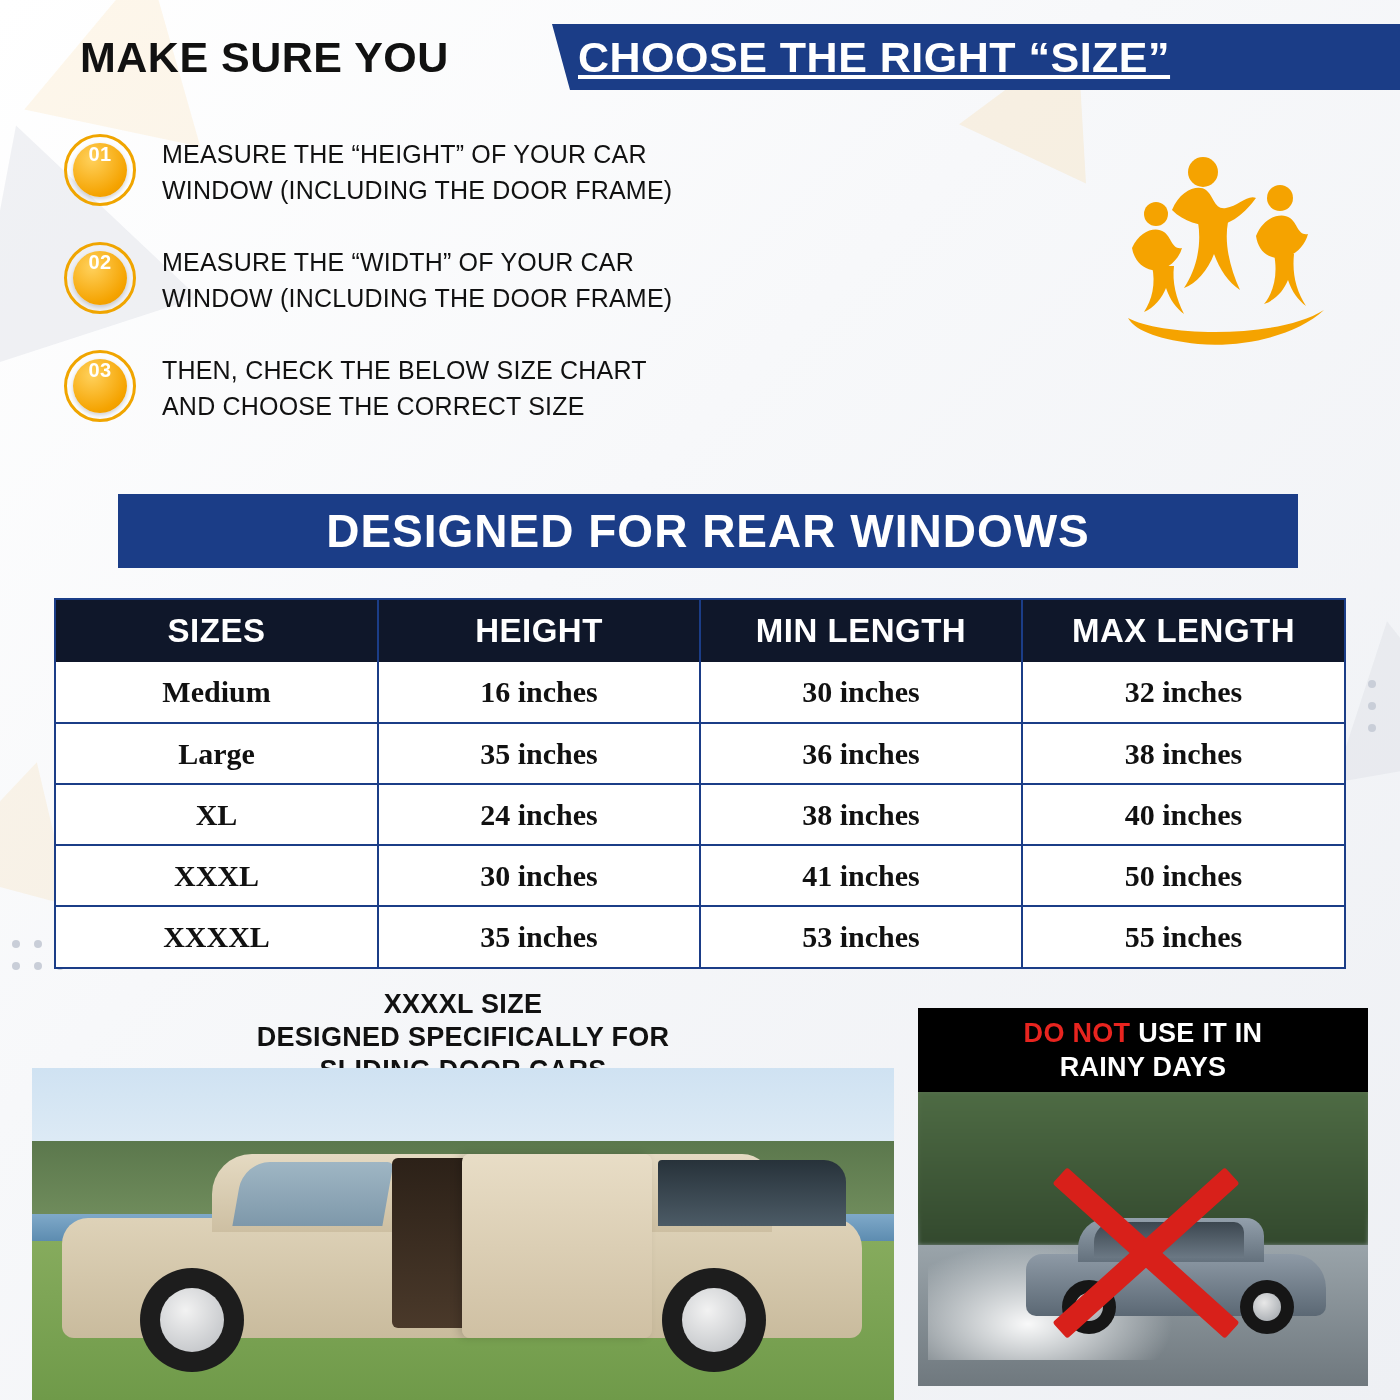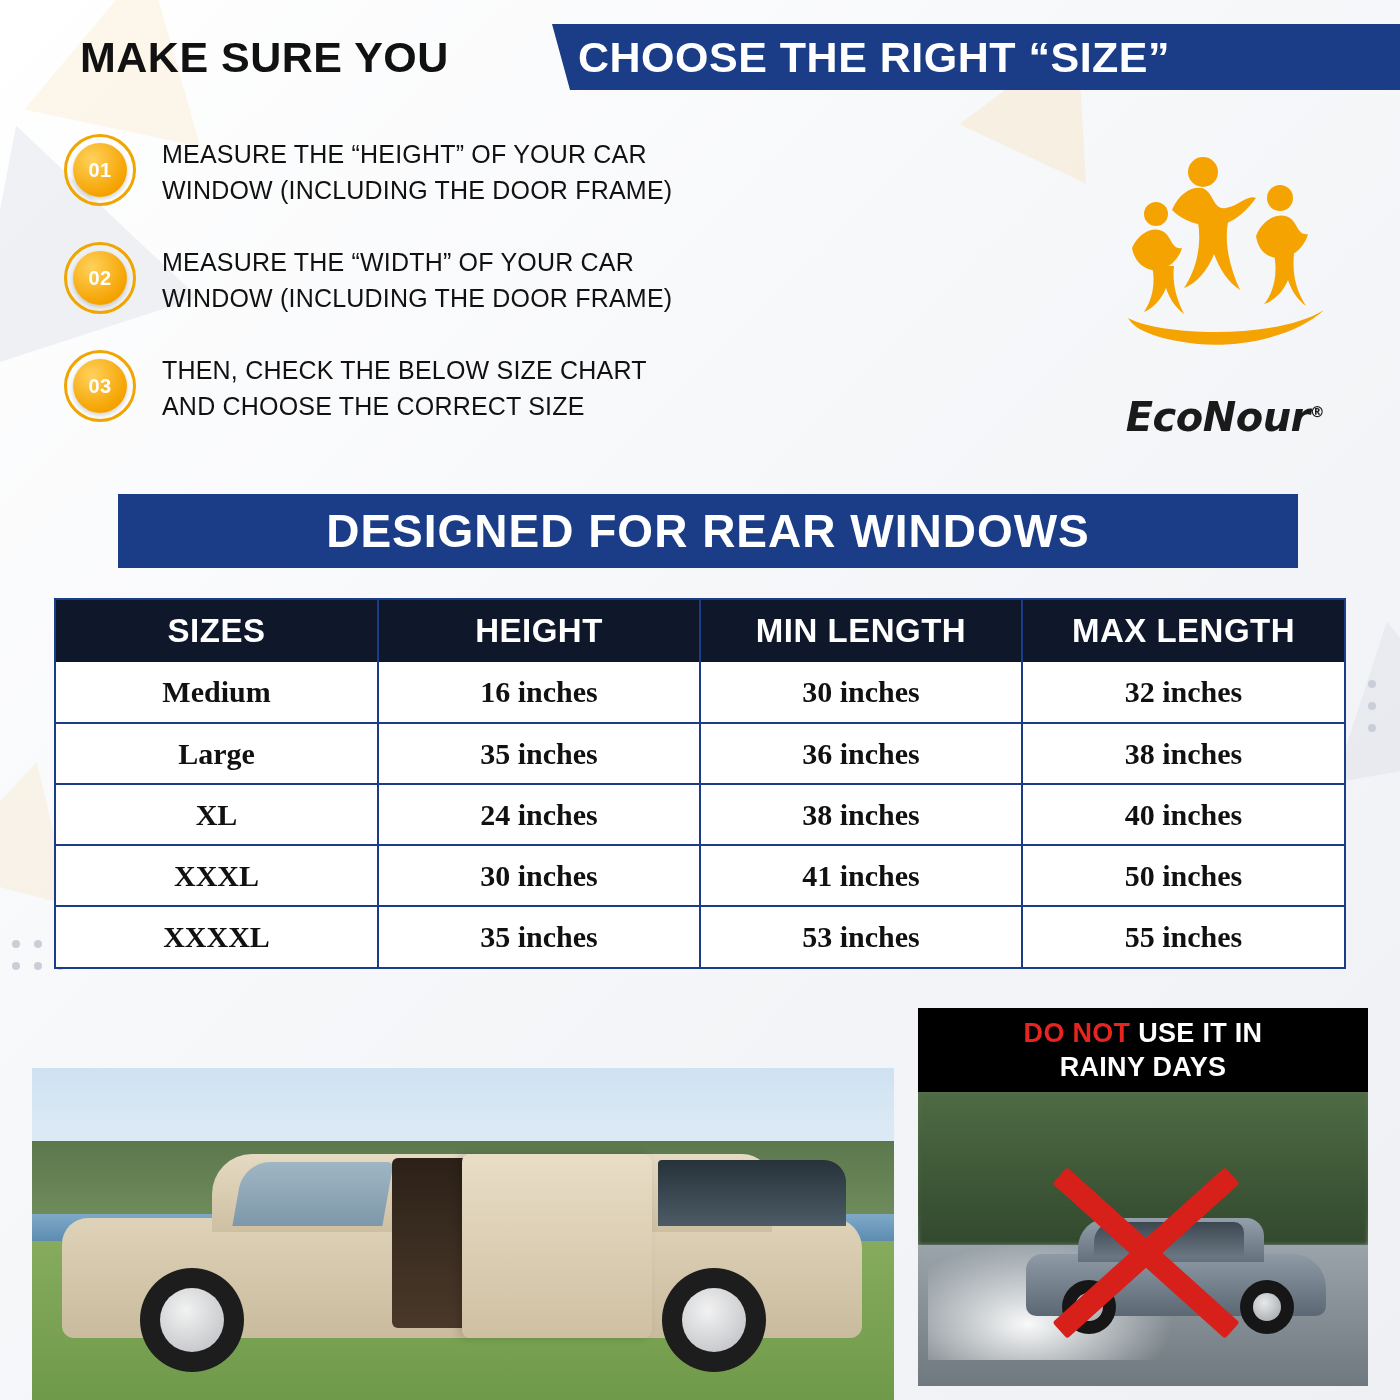--- a/index.html
+++ b/index.html
@@ -76,38 +76,39 @@
   }
   .headline .hl-band {
     position: absolute; top: 0; left: 472px; width: 866px; height: 66px;
     background: #1b3d87;
     clip-path: polygon(0 0, 100% 0, 100% 100%, 18px 100%);
   }
   .headline .hl-band-text {
     position: absolute; left: 26px; top: 0; line-height: 66px;
     color: #ffffff; font-size: 43px; font-weight: 700; letter-spacing: 0.5px;
     white-space: nowrap;
+    text-decoration: underline;
   }
 
   
   .steps { position: absolute; top: 134px; left: 64px; width: 820px; }
   .step { position: relative; display: flex; align-items: flex-start; margin-bottom: 34px; }
   .step-badge {
     position: relative; width: 72px; height: 72px; flex: 0 0 72px;
     margin-right: 26px;
   }
   .step-badge .ring-outer {
     position: absolute; inset: 0; border-radius: 50%;
     border: 3px solid #f0a500;
   }
   .step-badge .ring-inner {
     position: absolute; inset: 9px; border-radius: 50%;
     background: radial-gradient(circle at 35% 30%, #ffc council, #f6a700);
     background: radial-gradient(circle at 35% 30%, #ffd15c 0%, #f5a300 70%, #e59400 100%);
-    display: flex; align-items: center; justify-content: center;
+    display: flex; justify-content: center;
     box-shadow: 0 2px 4px rgba(0,0,0,0.18);
   }
   .step-badge .num {
     color: #ffffff; font-size: 20px; font-weight: 700; letter-spacing: 0.5px;
   }
   .step-text {
     font-size: 25px; line-height: 36px; color: #111; letter-spacing: 0.2px;
     padding-top: 2px; font-weight: 400;
   }
 
@@ -335,23 +336,20 @@
           <circle cx="46" cy="64" r="12"></circle>
           <path d="M22 98 C30 80 46 76 54 82 C62 88 62 100 72 98 C68 112 54 122 42 120 C32 118 24 110 22 98 Z"></path>
           <path d="M42 116 C46 134 42 150 34 162 C44 158 52 148 56 138 C60 150 66 158 74 164 C66 148 62 132 64 116 Z"></path>
           <circle cx="170" cy="48" r="13"></circle>
           <path d="M146 86 C154 66 172 62 180 68 C188 74 188 86 198 84 C194 100 178 110 166 108 C154 106 148 98 146 86 Z"></path>
           <path d="M164 104 C168 124 164 142 154 154 C166 150 174 140 178 130 C182 142 188 150 196 156 C186 140 182 124 184 104 Z"></path>
           <path d="M18 168 C50 186 166 190 214 160 C186 186 132 198 88 194 C52 190 26 182 18 168 Z"></path>
         </g>
       </svg>
     </div>
-    <div class="logo-text">
-      <span>EcoNour</span><sup>®</sup>
-    </div>
   </div>
 
   <div class="subbanner">
     <span>DESIGNED FOR REAR WINDOWS</span>
   </div>
 
   <div class="table-wrap">
     <table>
       <thead>
         <tr>
@@ -392,20 +390,25 @@
           <td>53 inches</td>
           <td>55 inches</td>
         </tr>
       </tbody>
     </table>
   </div>
 
   <div class="bottom">
 
     <div class="left-panel">
+      <div class="left-caption">
+        <div>XXXXL SIZE</div>
+        <div>DESIGNED SPECIFICALLY FOR</div>
+        <div>SLIDING DOOR CARS</div>
+      </div>
       <div class="photo-left">
         <div class="sky-band"></div>
         <div class="tree-row"></div>
         <div class="lake"></div>
         <div class="grass"></div>
         <div class="van">
           <div class="van-body"></div>
           <div class="van-roof"></div>
           <div class="van-glass-front"></div>
           <div class="van-glass-rear"></div>

